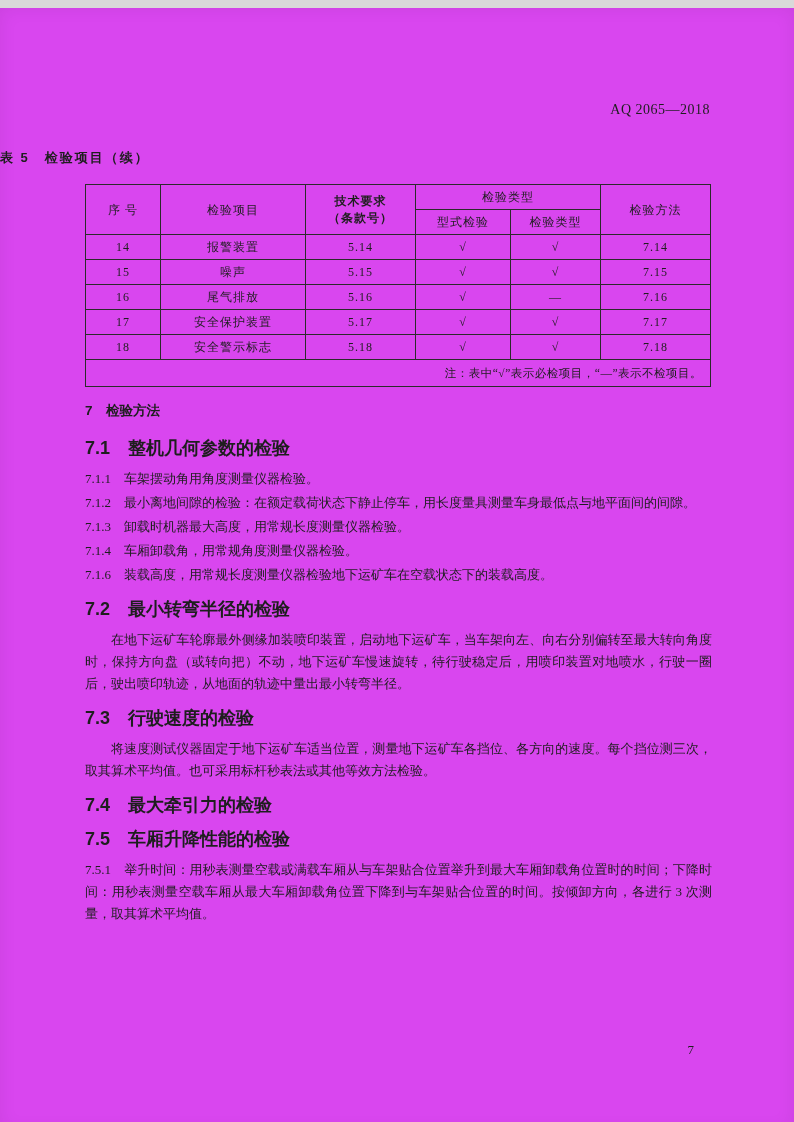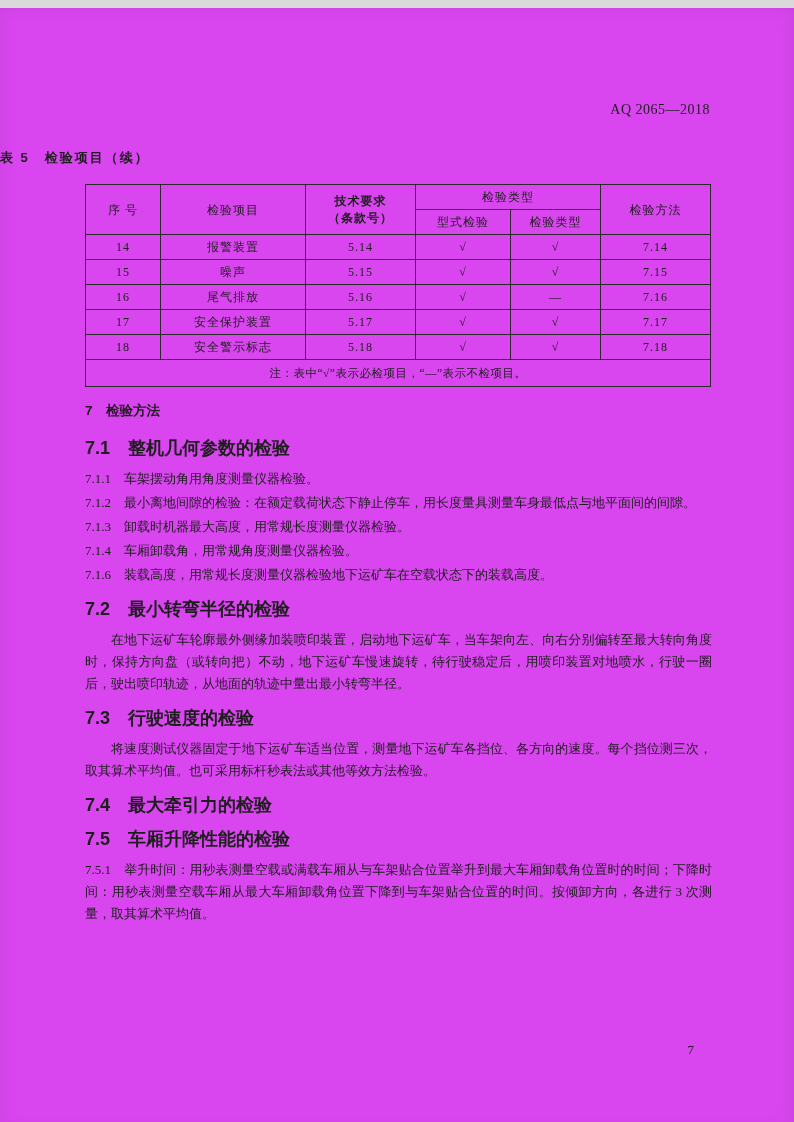--- a/index.html
+++ b/index.html
@@ -44,21 +44,21 @@
   table.insp th, table.insp td {
     border: 1px solid #2b2b2b;
     text-align: center;
     vertical-align: middle;
     font-weight: normal;
     padding: 4px 4px;
     line-height: 16px;
     letter-spacing: 1px;
   }
   table.insp td.note-cell {
-    text-align: center;
+    text-align: right;
     font-size: 11.5px;
     padding: 5px 8px;
     letter-spacing: 0.5px;
   }
   .req-two-line div { line-height: 17px; font-weight: bold; }
   .content {
     position: absolute;
     top: 392px;
     left: 85px;
     width: 627px;

